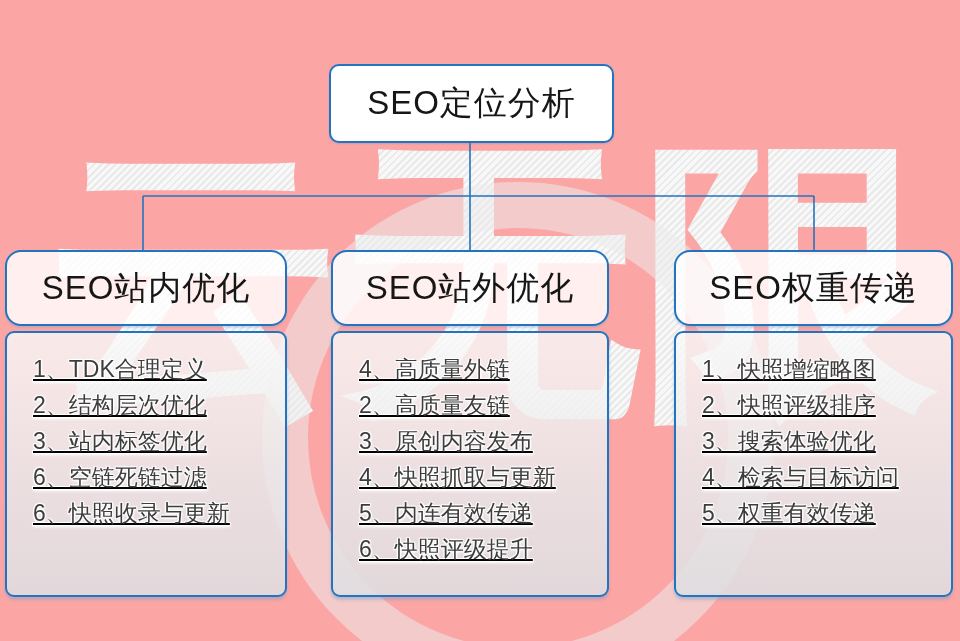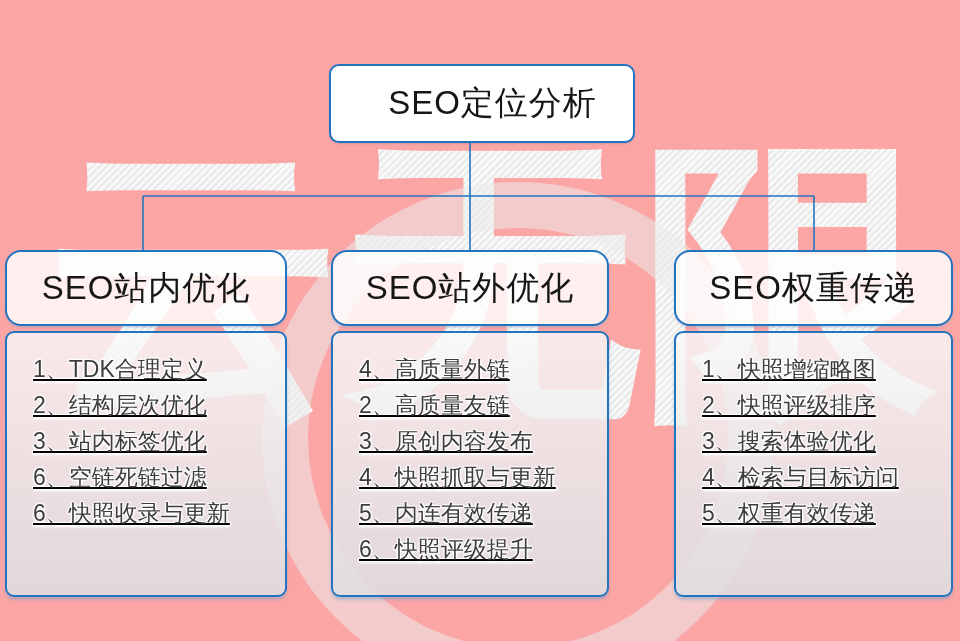--- a/index.html
+++ b/index.html
@@ -63,21 +63,20 @@
     width: 281px;
     height: 75px;
     background: #ffffff;
     border: 2px solid #2374bf;
     border-radius: 10px;
     display: flex;
     align-items: center;
     justify-content: center;
     z-index: 2;
     box-shadow: 0 1px 2px rgba(80,120,170,0.25);
-    padding-left: 21px;
   }
   .root-label {
     font-size: 33px;
     color: #161616;
     letter-spacing: 1px;
   }
 
   .col { position: absolute; top: 0; z-index: 2; }
   .col-1 { left: 5px;   width: 282px; }
   .col-2 { left: 331px; width: 278px; }

